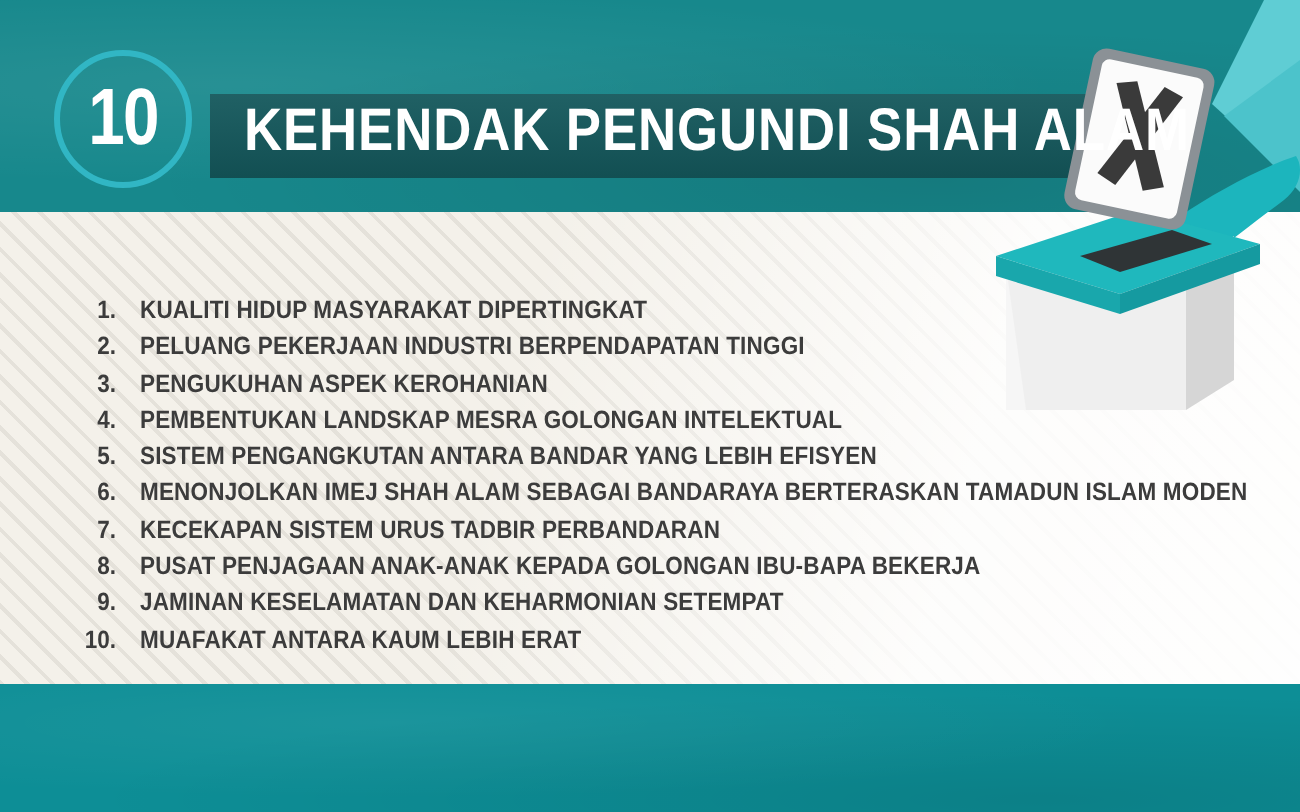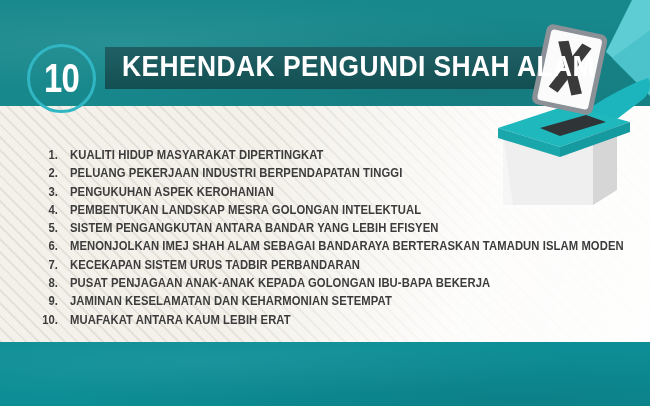--- a/index.html
+++ b/index.html
@@ -56,21 +56,21 @@
     position: absolute;
     left: 0; top: 0; right: 0; bottom: 0;
     background:
       radial-gradient(ellipse at 18% 40%, rgba(255,255,255,0.07) 0%, rgba(255,255,255,0) 55%),
       radial-gradient(ellipse at 72% 85%, rgba(0,0,0,0.10) 0%, rgba(0,0,0,0) 60%);
   }
 
   .num-badge {
     position: absolute;
     left: 27px;
-    top: 44px;
+    top: 25px;
     width: 69px;
     height: 69px;
     border-radius: 50%;
     border: 3px solid #31b6c4;
     box-sizing: border-box;
     z-index: 6;
   }
   .num-badge-text {
     position: absolute;
     left: 0; top: 0;

